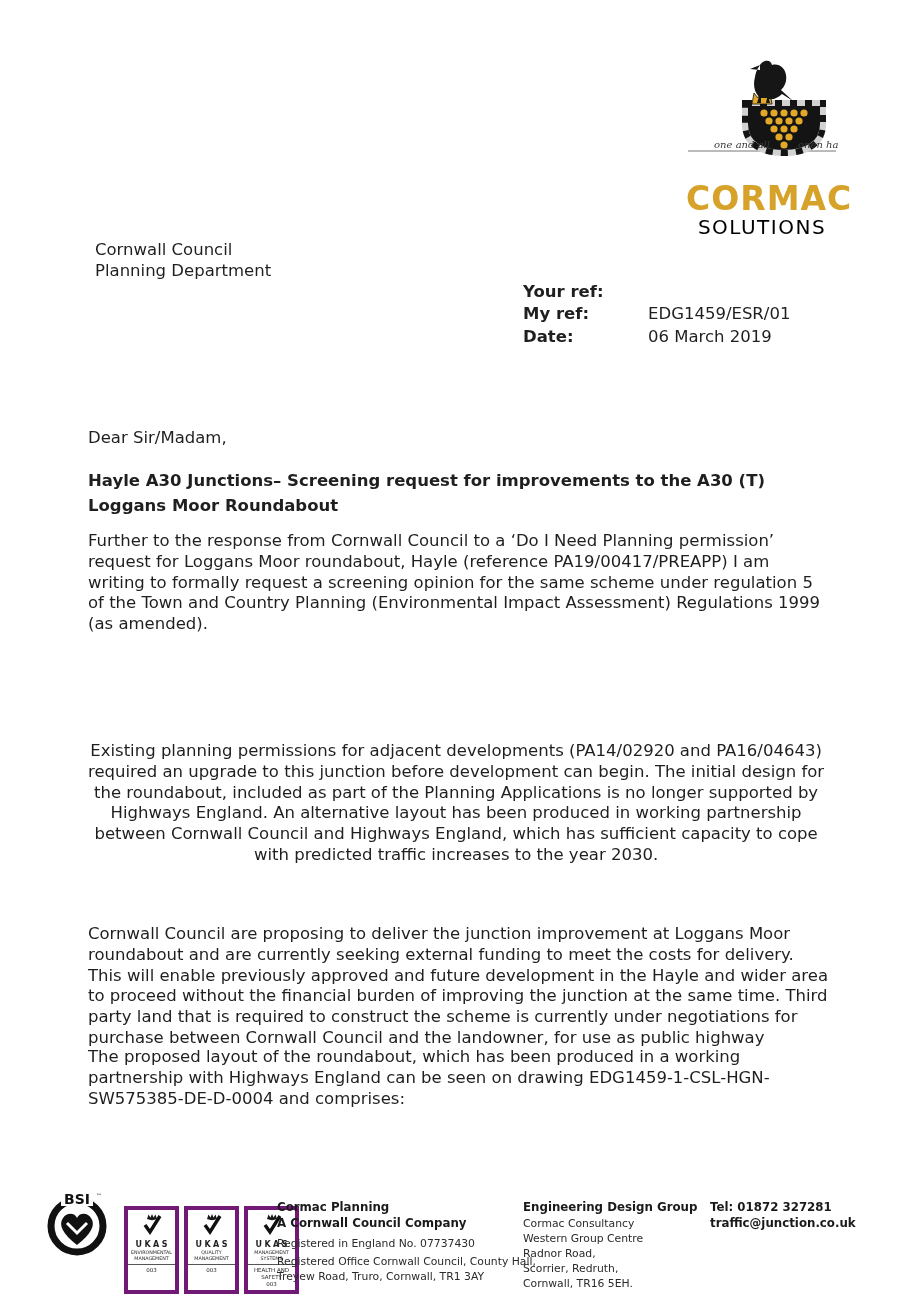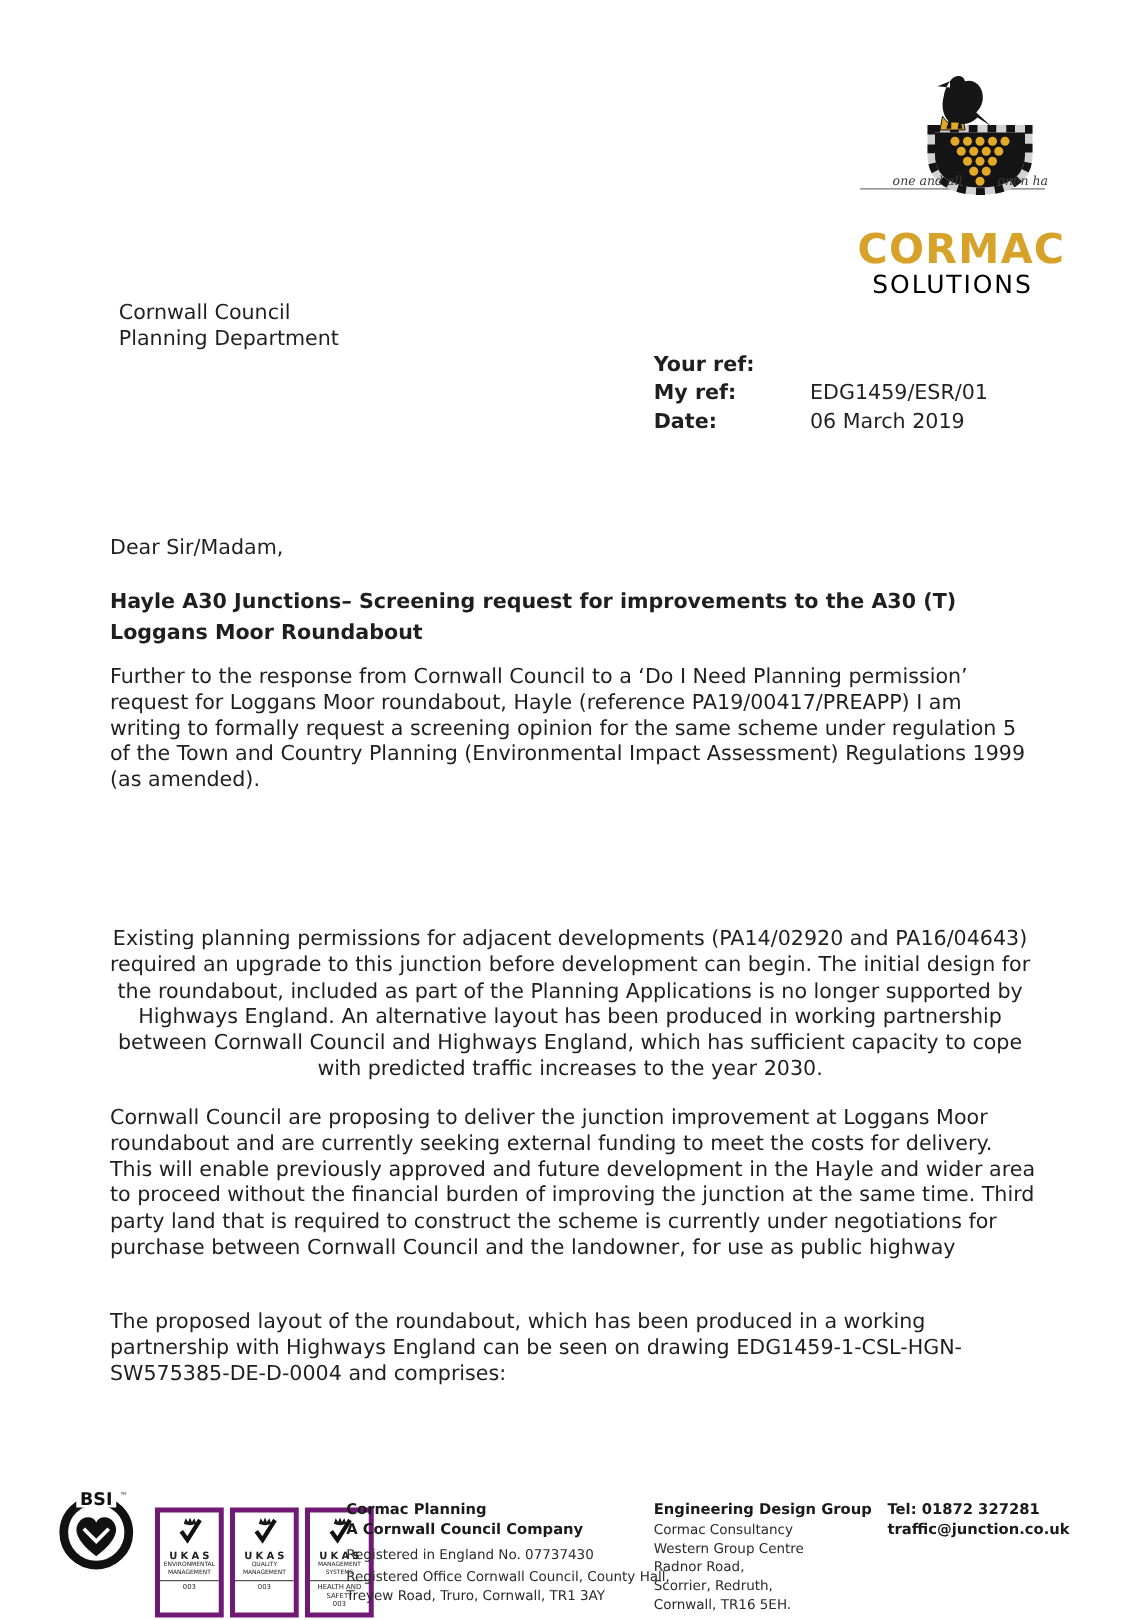--- a/index.html
+++ b/index.html
@@ -18,21 +18,21 @@
   .recipient { position:absolute; left:95px; top:240px; font-size:16.5px; line-height:20.7px; white-space:pre; }
   
   .refs { position:absolute; left:523px; top:281px; font-size:16.5px; }
   .ref-row { display:flex; line-height:22.4px; }
   .ref-label { width:125px; font-weight:bold; }
   .ref-value { font-weight:400; }
   
   .salutation { position:absolute; left:88px; top:428px; font-size:16.5px; }
   .subject { position:absolute; left:88px; top:468px; font-size:16.5px; font-weight:bold; line-height:25px; white-space:pre; }
   .para { position:absolute; left:88px; font-size:16.5px; line-height:20.8px; white-space:pre; }
-  .p0 { top:531px; } .p1 { top:655px; } .p2 { top:741px;text-align:center; } .p3 { top:884px; } .p4 { top:1047px; }
+  .p0 { top:531px; } .p1 { top:655px; } .p2 { top:741px;text-align:center; } .p3 { top:924px; } .p4 { top:1047px; }
   
   .footer-badges { position:absolute; left:44px; top:1188px; display:flex; align-items:flex-start; }
   .ukas-row { display:flex; margin-left:12px; margin-top:18px; }
   .ukas-badge { width:47px; border:4px solid #701a75; background:#fff; text-align:center; margin-right:5px; }
   .ukas-top { padding:2px 0 1px 0; }
   .ukas-name { font-size:8px; font-weight:bold; letter-spacing:2.5px; line-height:9px; padding-left:2.5px; }
   .ukas-cap { font-size:5px; line-height:5.5px; color:#222; white-space:pre-line; transform:scale(0.95); margin:1px 0 2px 0; }
   .ukas-num { border-top:1px solid #555; font-size:5.5px; line-height:7px; padding:2px 0; white-space:pre-line; }
   .footer-col { position:absolute; font-size:10.8px; line-height:15px; color:#2a2a2a; }
   .col-company { left:277px; top:1200px; }

